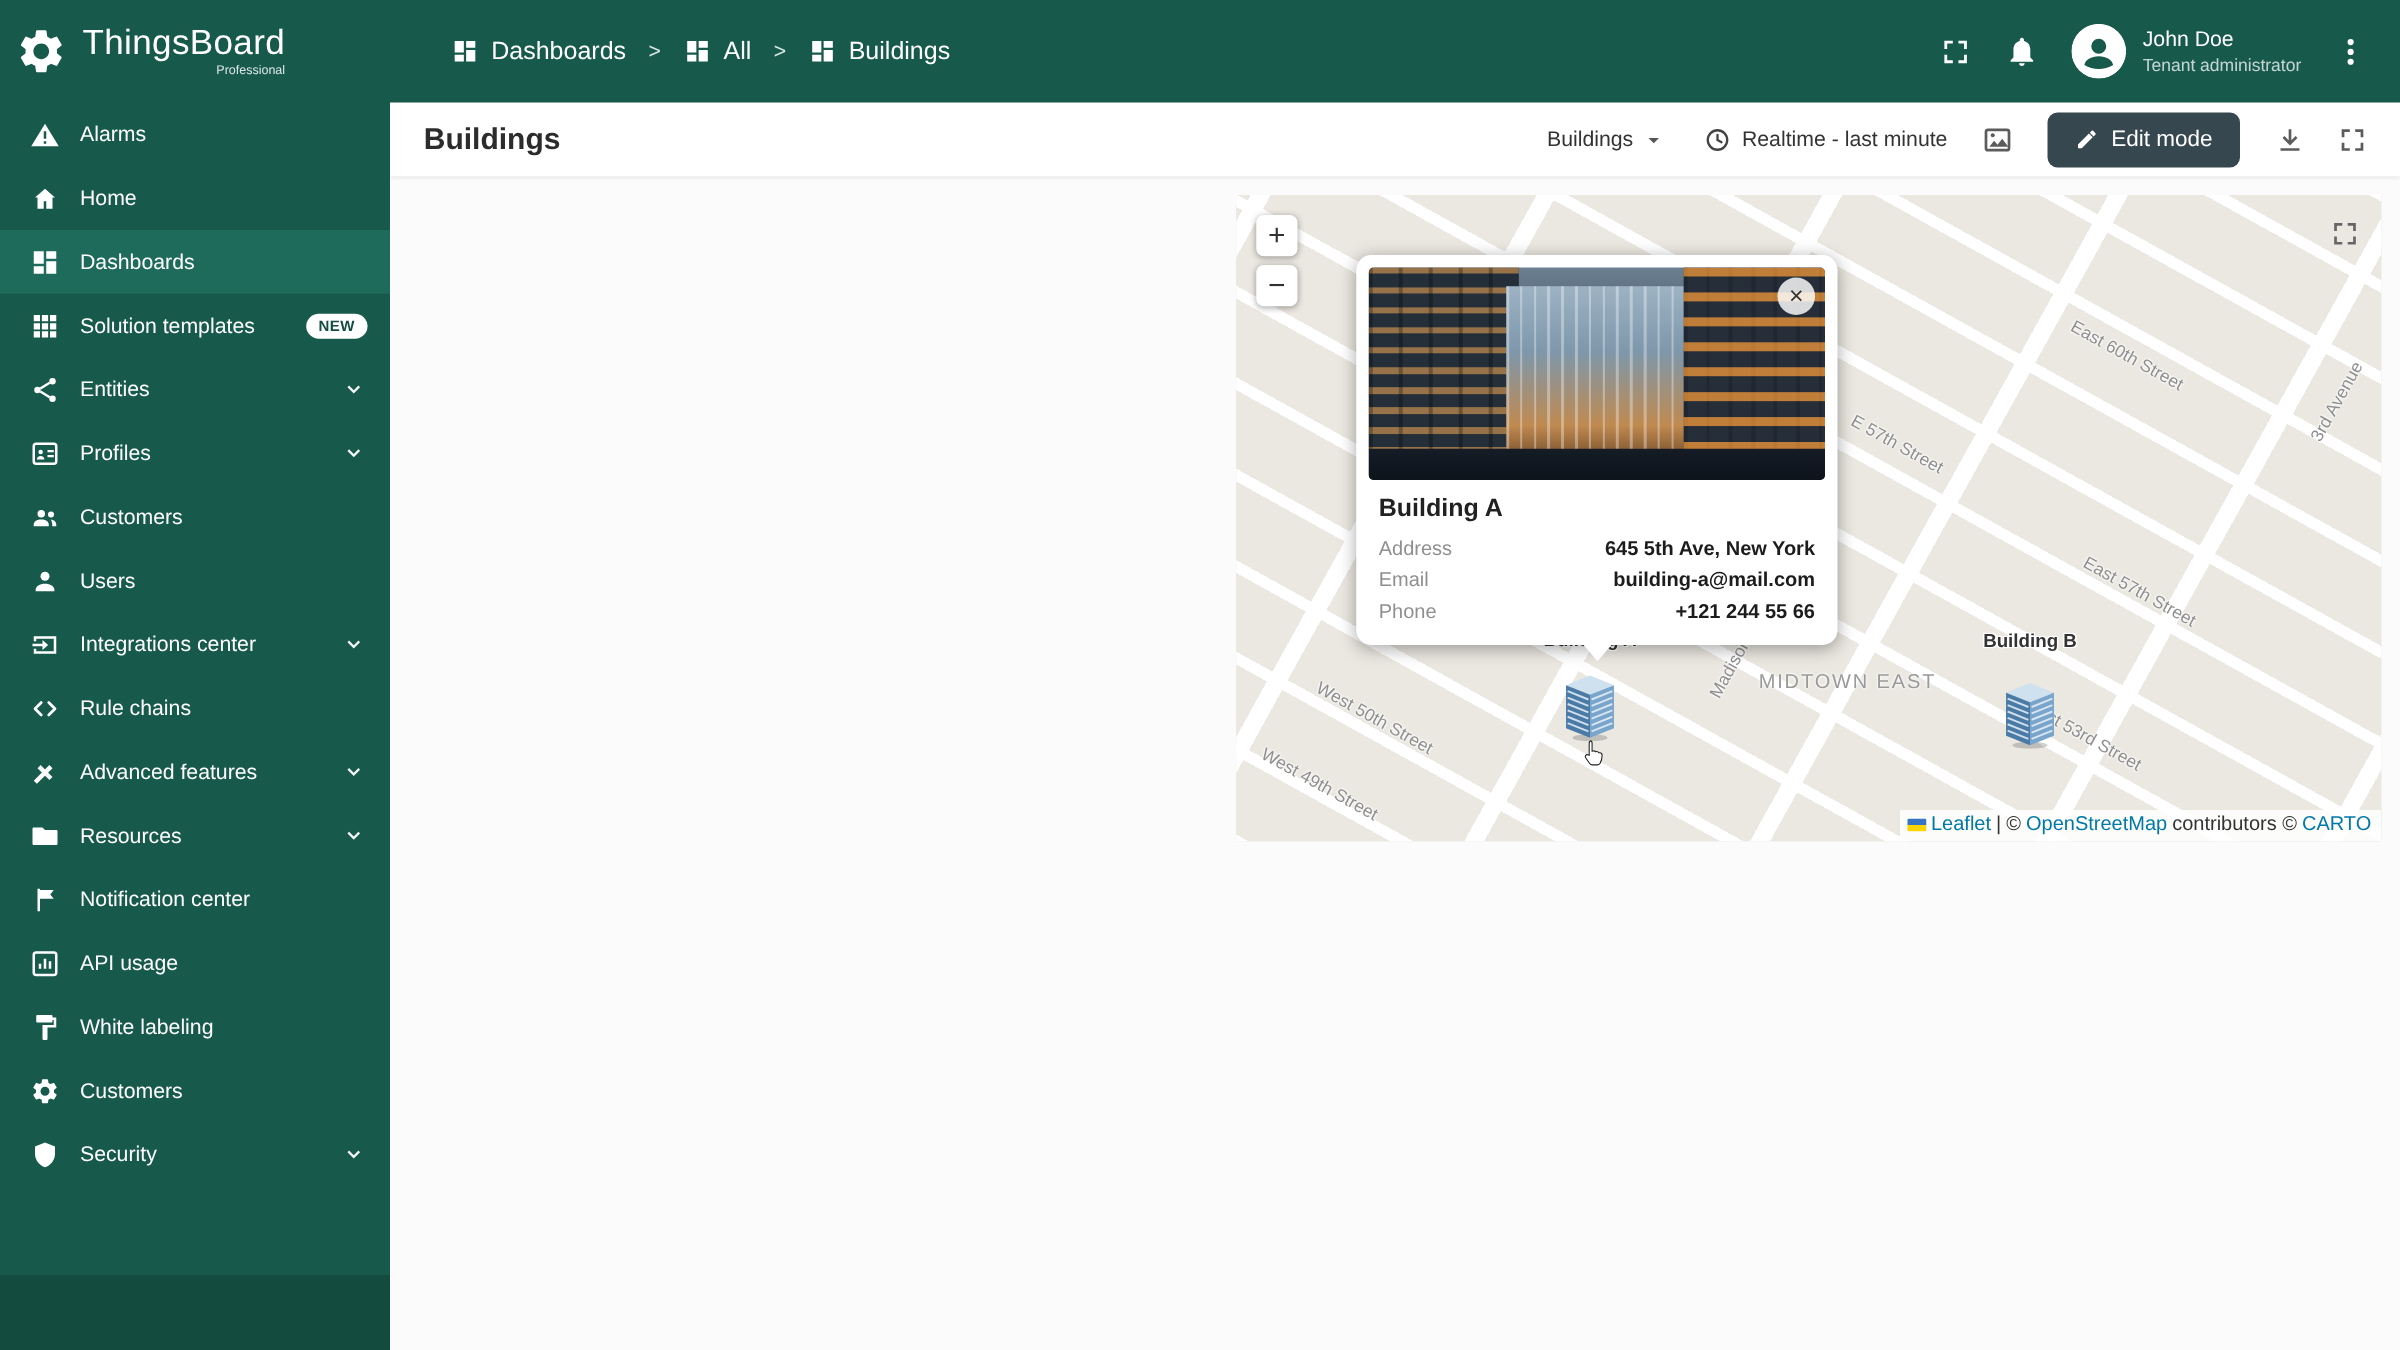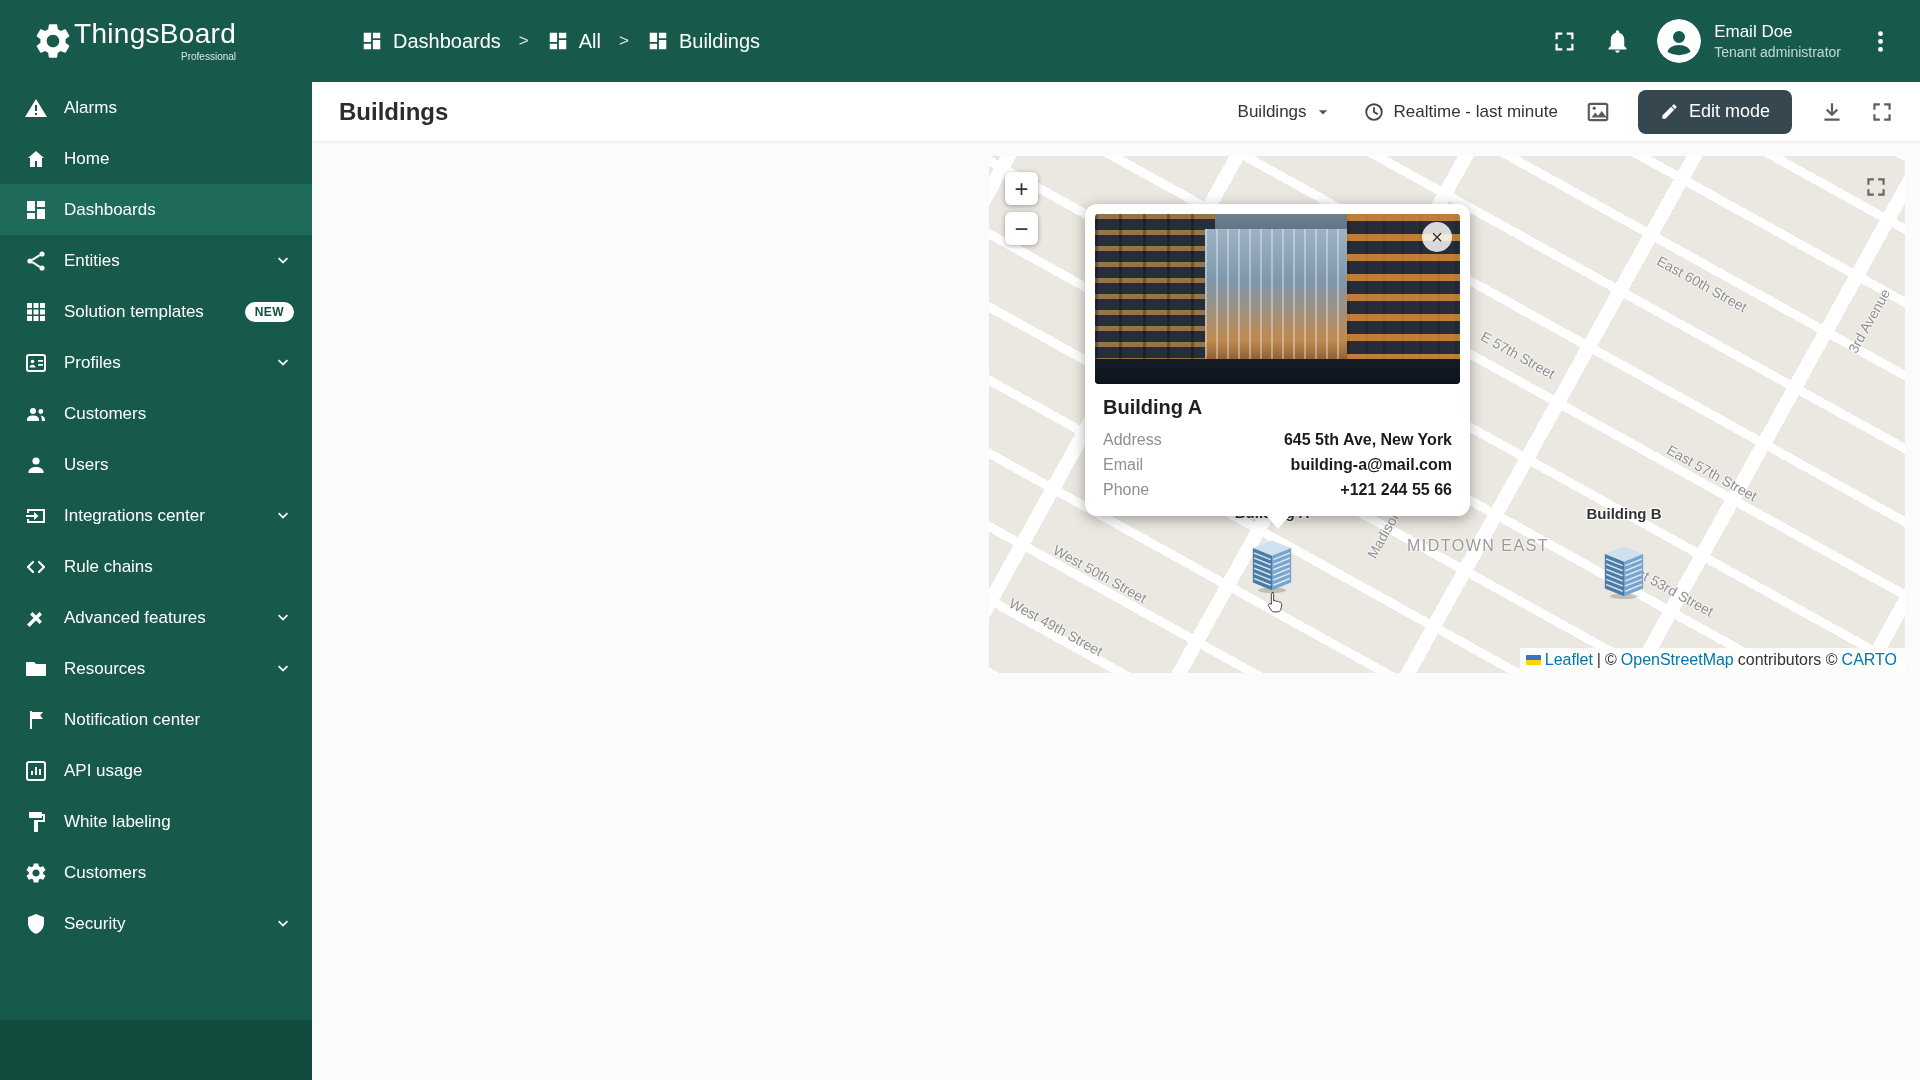--- a/index.html
+++ b/index.html
@@ -3,21 +3,21 @@
 <meta charset="utf-8">
 <style>
   * { box-sizing: border-box; margin: 0; padding: 0; }
   html, body { width: 1920px; height: 1080px; overflow: hidden; }
   body { font-family: "Liberation Sans", sans-serif; background: #fbfbfb; position: relative; }
   svg { display: block; }
 
   
   .sidebar { position: absolute; left: 0; top: 0; width: 312px; height: 1080px;
     background: #175a4c; z-index: 5; display: flex; flex-direction: column; }
-  .logo { height: 82px; display: flex; align-items: center; padding: 0 20px 0 32px; flex: none; }
+  .logo { height: 82px; display: flex; align-items: center; padding: 0 20px 0 12px; gap: 12px; flex: none; }
   .logo-text { display: flex; flex-direction: column; }
   .logo-name { color: #fff; font-size: 28px; font-weight: 500; letter-spacing: .3px; line-height: 1; }
   .logo-sub { color: rgba(255,255,255,.85); font-size: 10px; text-align: right; margin-top: 4px; line-height: 1; }
   .nav { flex: 1; }
   .nav-item { height: 51px; display: flex; align-items: center; gap: 16px; padding: 0 18px 0 24px;
     color: #fff; font-size: 17px; cursor: pointer; }
   .nav-item.active { background: #1e6b5b; }
   .nav-icon { width: 24px; height: 24px; flex: none; }
   .nav-icon svg { width: 24px; height: 24px; fill: #fff; }
   .nav-label { white-space: nowrap; }
@@ -171,41 +171,41 @@
       <span class="nav-icon">
           <svg viewBox="0 0 24 24">
             <path d="M3 3h8v10H3zM13 3h8v6h-8zM13 11h8v10h-8zM3 15h8v6H3z"></path>
           </svg>
         </span>
       <span class="nav-label">Dashboards</span>
     </div>
     <div class="nav-item">
       <span class="nav-icon">
           <svg viewBox="0 0 24 24">
+            <path d="M3 3h5v5H3zM9.5 3h5v5h-5zM16 3h5v5h-5zM3 9.5h5v5H3zM9.5 9.5h5v5h-5zM16 9.5h5v5h-5zM3 16h5v5H3zM9.5 16h5v5h-5zM16 16h5v5h-5z"></path>
+          </svg>
+        </span>
+      <span class="nav-label">Solution templates</span>
+      <span class="badge-new">NEW</span>
+    </div>
+    <div class="nav-item">
+      <span class="nav-icon">
+          <svg viewBox="0 0 24 24">
             <circle cx="18" cy="5" r="2.6"></circle>
             <circle cx="6" cy="12" r="2.6"></circle>
             <circle cx="18" cy="19" r="2.6"></circle>
             <path d="M8.3 10.8l7.4-4.6M8.3 13.2l7.4 4.6" stroke="#fff" stroke-width="2" fill="none"></path>
           </svg>
         </span>
       <span class="nav-label">Entities</span>
       <span class="chev">
           <svg viewBox="0 0 24 24">
             <path d="M6.5 9.5 12 15l5.5-5.5-1.4-1.4L12 12.2 7.9 8.1z"></path>
           </svg>
         </span>
-    </div>
-    <div class="nav-item">
-      <span class="nav-icon">
-          <svg viewBox="0 0 24 24">
-            <path d="M3 3h5v5H3zM9.5 3h5v5h-5zM16 3h5v5h-5zM3 9.5h5v5H3zM9.5 9.5h5v5h-5zM16 9.5h5v5h-5zM3 16h5v5H3zM9.5 16h5v5h-5zM16 16h5v5h-5z"></path>
-          </svg>
-        </span>
-      <span class="nav-label">Solution templates</span>
-      <span class="badge-new">NEW</span>
     </div>
     <div class="nav-item">
       <span class="nav-icon">
           <svg viewBox="0 0 24 24">
             <rect x="3" y="4" width="18" height="16" rx="2" fill="none" stroke="#fff" stroke-width="2"></rect>
             <circle cx="8.5" cy="10.5" r="1.8"></circle>
             <path d="M5.5 16.5c0-1.5 1.3-2.7 3-2.7s3 1.2 3 2.7z"></path>
             <path d="M14 9h5v1.8h-5zM14 13h5v1.8h-5z"></path>
           </svg>
         </span>
@@ -377,21 +377,21 @@
         </svg>
       </span>
     <div class="user">
       <span class="avatar">
         <svg viewBox="0 0 44 44" width="44" height="44">
             <circle cx="22" cy="22" r="22" fill="#fff"></circle>
             <path fill="#175a4c" d="M22 12a6 6 0 1 1 0 12 6 6 0 0 1 0-12zM22 26c6 0 11 3 11.5 7a22 22 0 0 1-23 0C11 29 16 26 22 26z"></path>
           </svg>
       </span>
       <span>
-        <div class="user-name">Email Doe</div>
+        <div class="user-name">John Doe</div>
         <div class="user-role">Tenant administrator</div>
       </span>
     </div>
     <span class="hicon">
         <svg viewBox="0 0 24 24">
           <circle cx="12" cy="5" r="2.2"></circle>
           <circle cx="12" cy="12" r="2.2"></circle>
           <circle cx="12" cy="19" r="2.2"></circle>
         </svg>
       </span>

